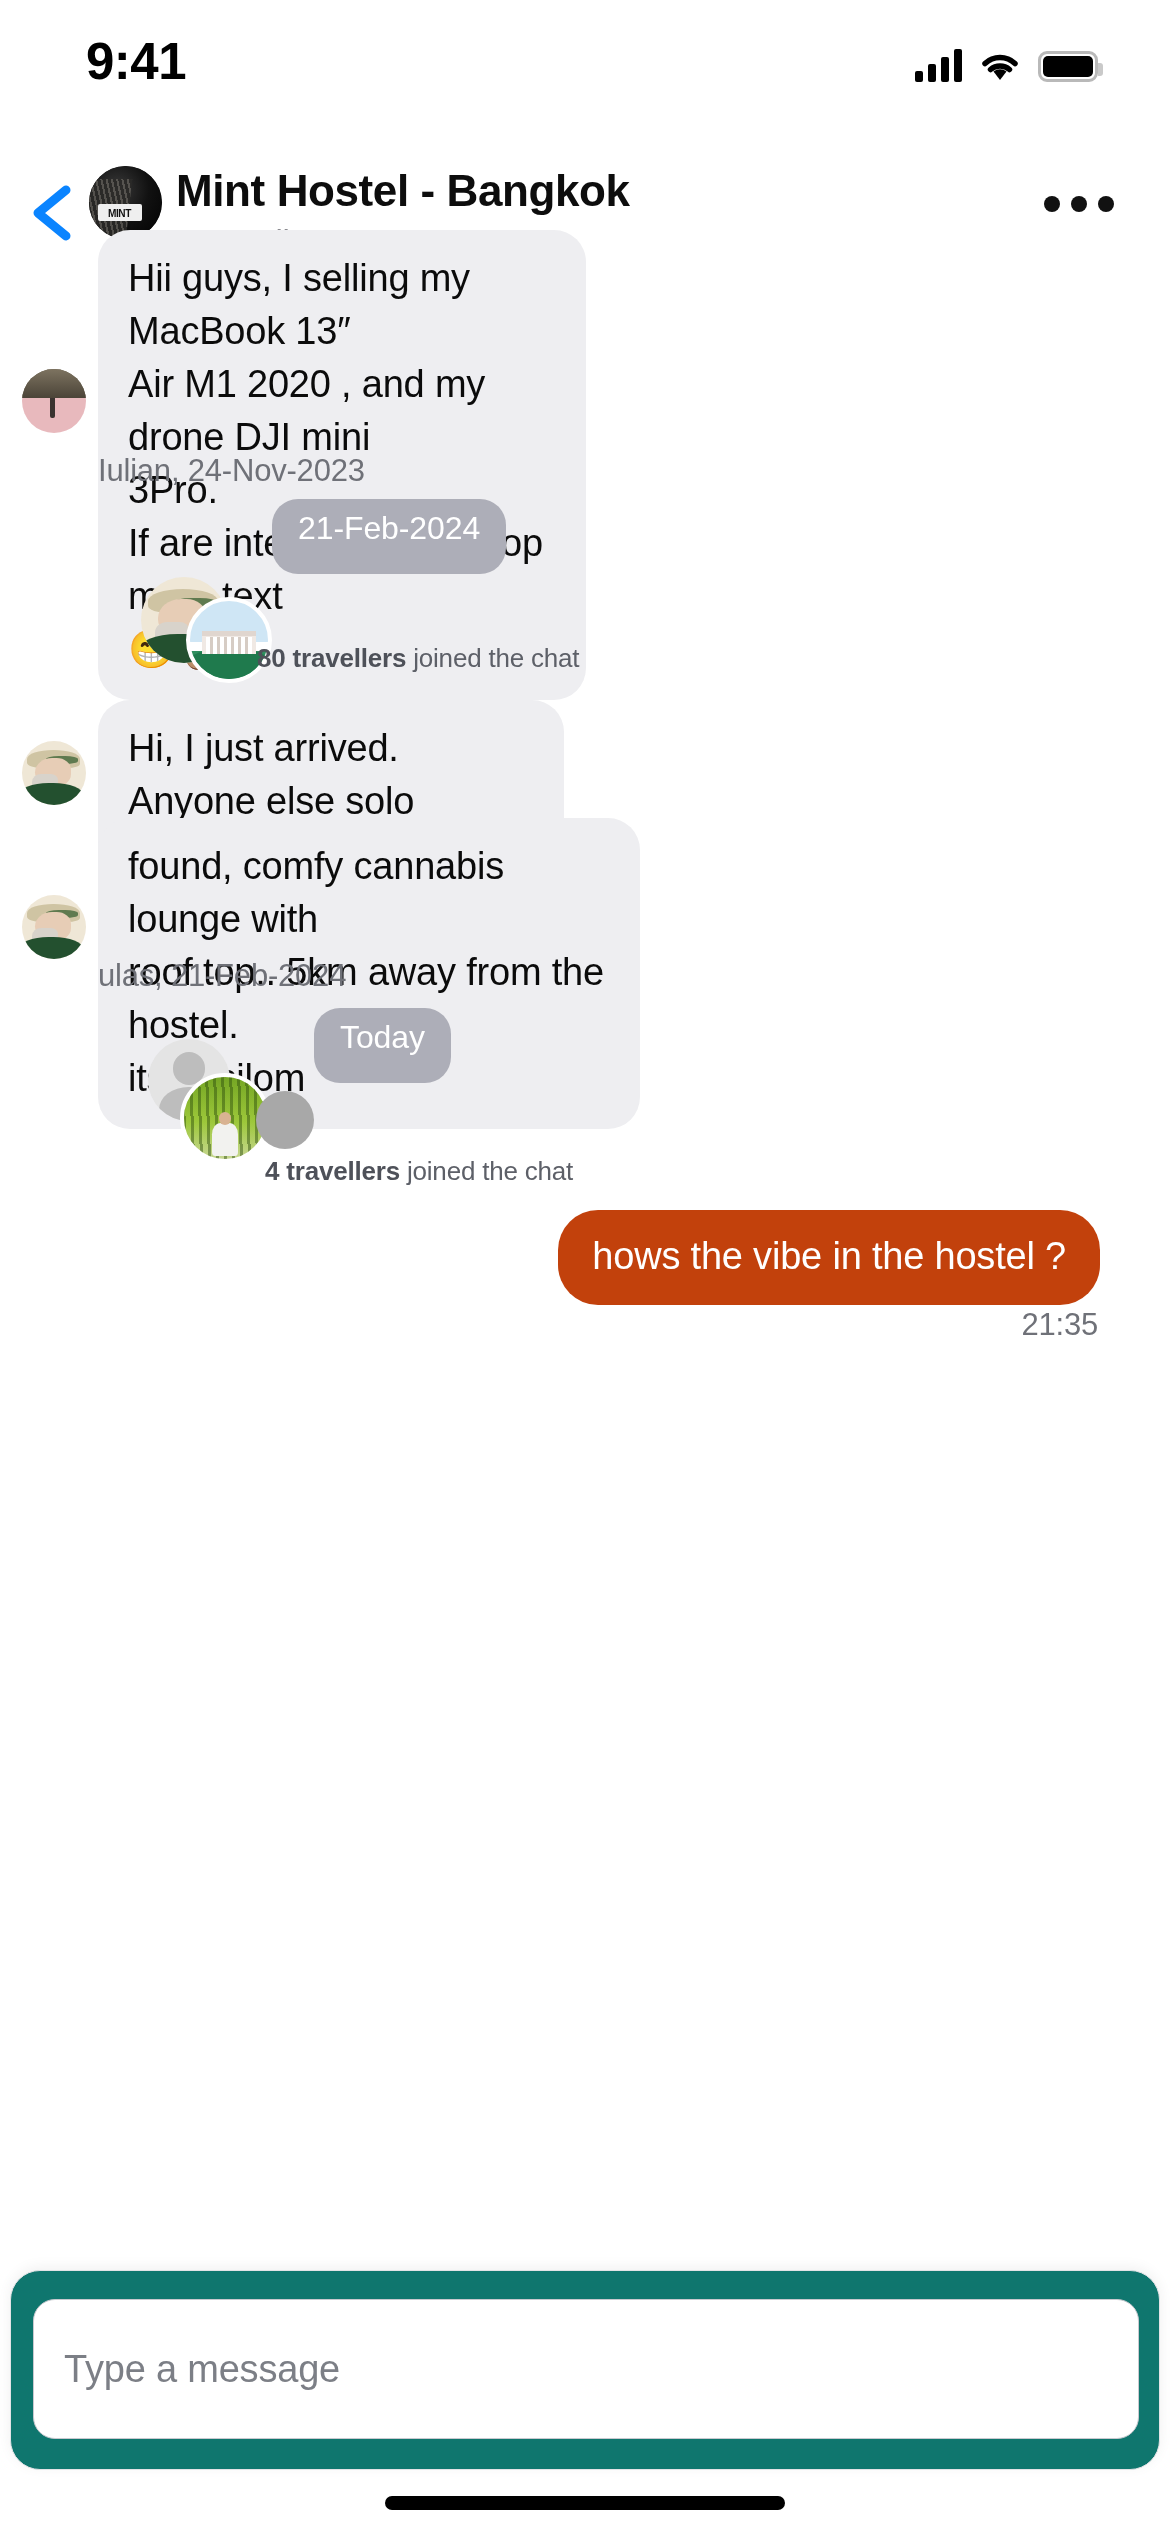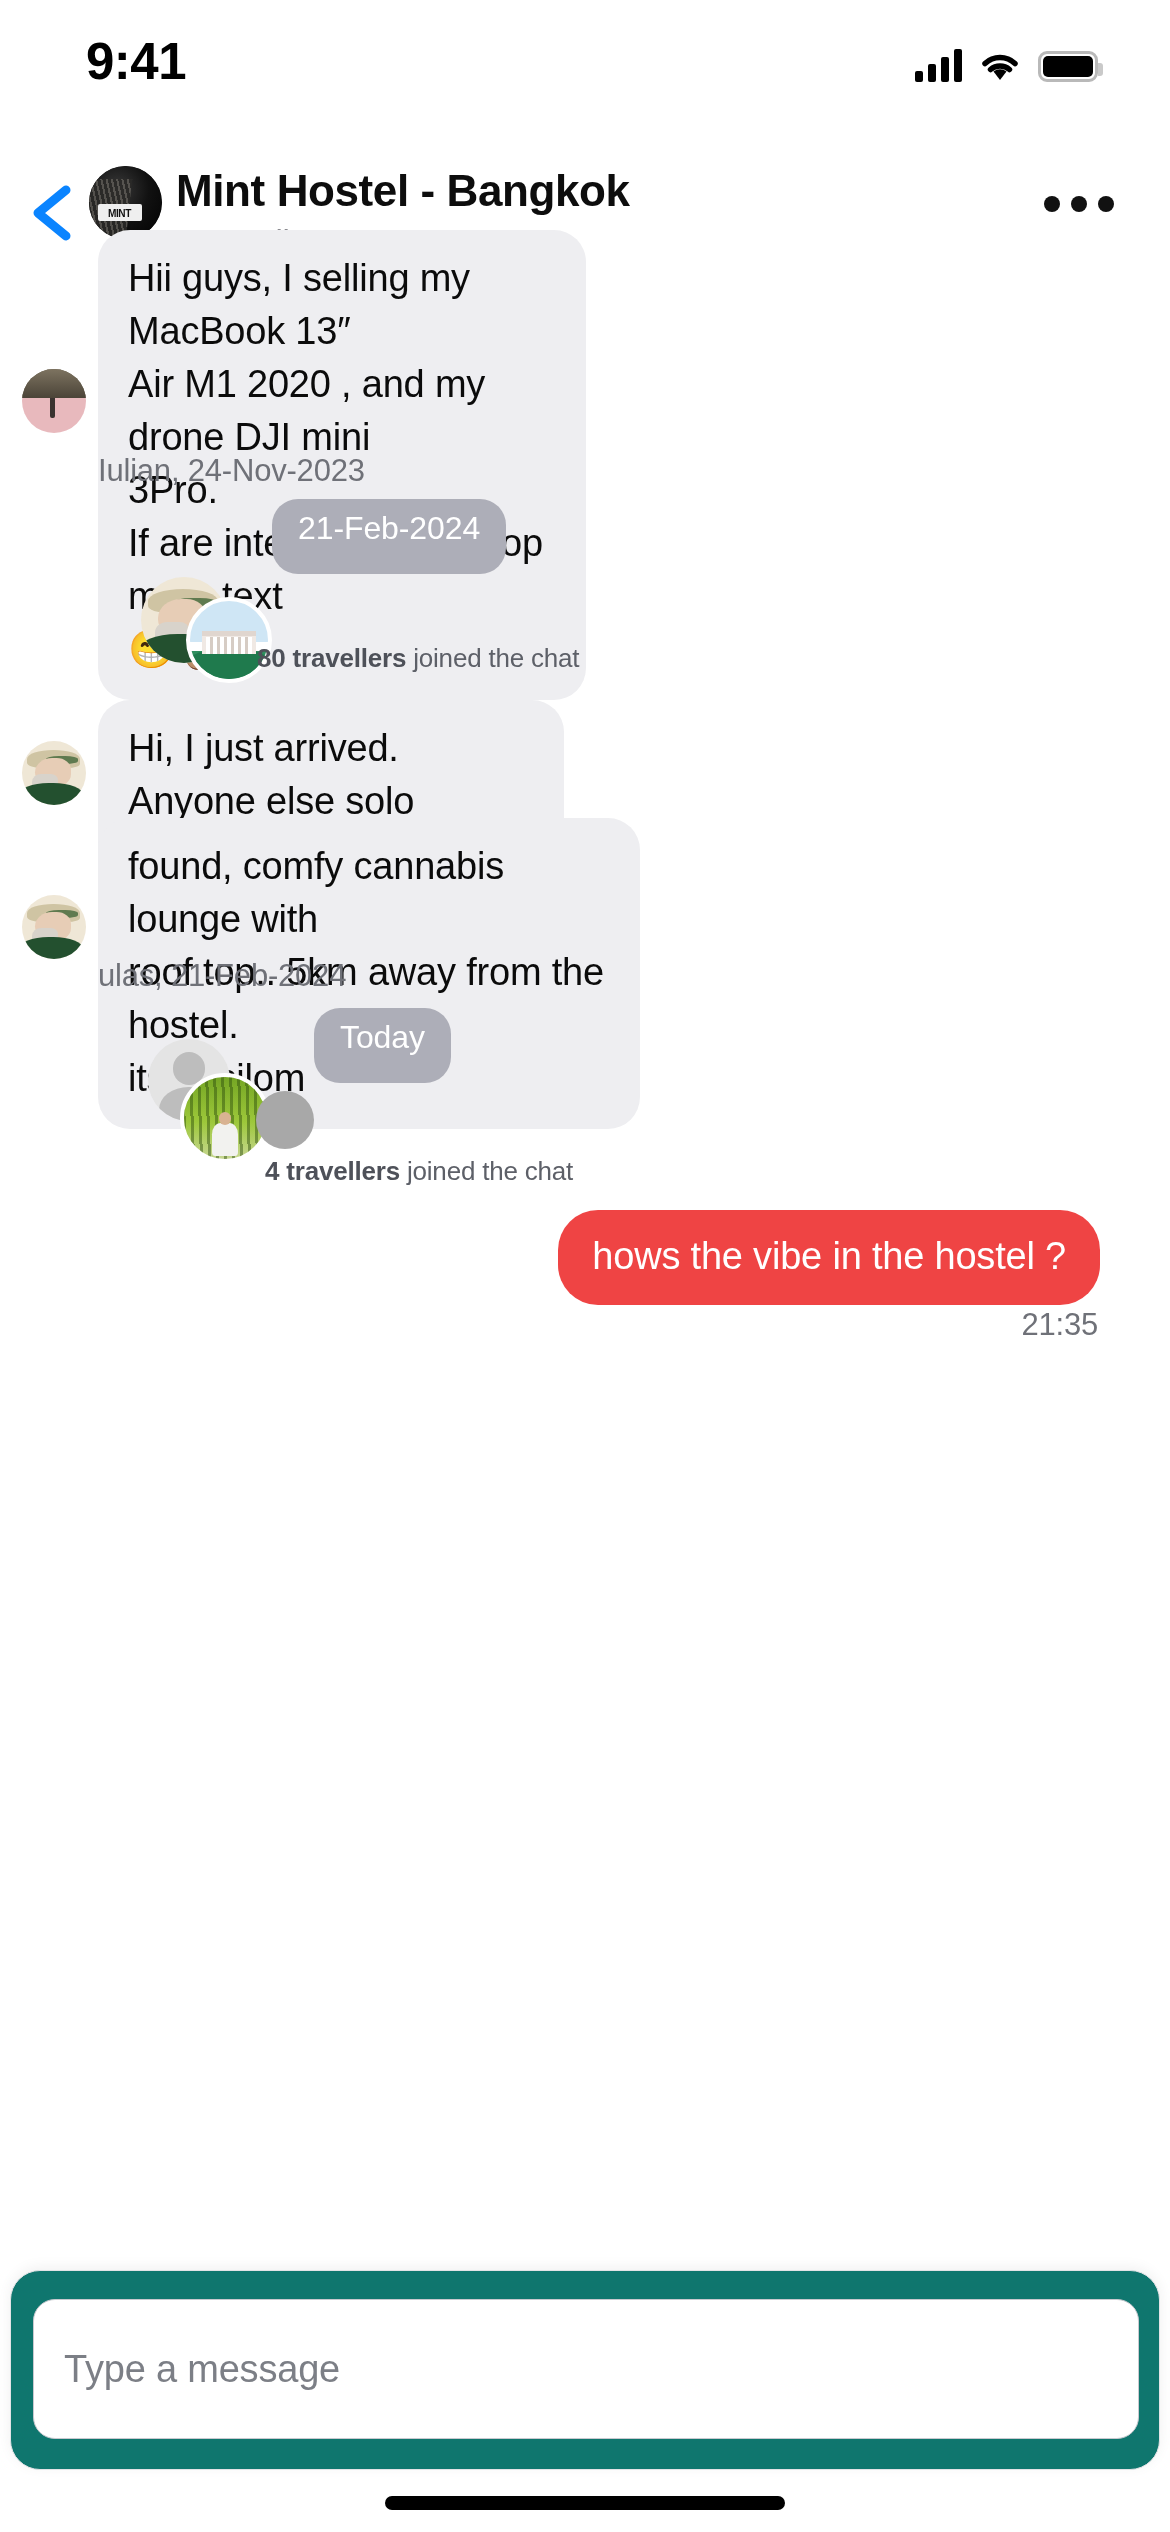--- a/index.html
+++ b/index.html
@@ -159,21 +159,21 @@
   .av-gray{ background:#a8a8a8; }
 
   
   .bub{
     position:absolute; background:#eeeef1; border-radius:32px;
     padding:22px 30px 24px 30px;
     font-size:38px; line-height:53px; color:#0b0b0b;
     letter-spacing:-0.2px; white-space:pre-line;
   }
   .bub.out{
-    background:#ef4444; color:#fff; border-radius:40px;
+    background:#c2410c; color:#fff; border-radius:40px;
     padding:20px 34px 22px 34px;
   }
   .meta{
     position:absolute; font-size:31px; color:#6f7178; letter-spacing:-0.2px;
   }
   .meta.right{ text-align:right; }
   .chip{
     position:absolute; background:#adaeb8; color:#fff;
     border-radius:26px; padding:11px 26px 27px 26px;
     font-size:32px; letter-spacing:-0.1px;

